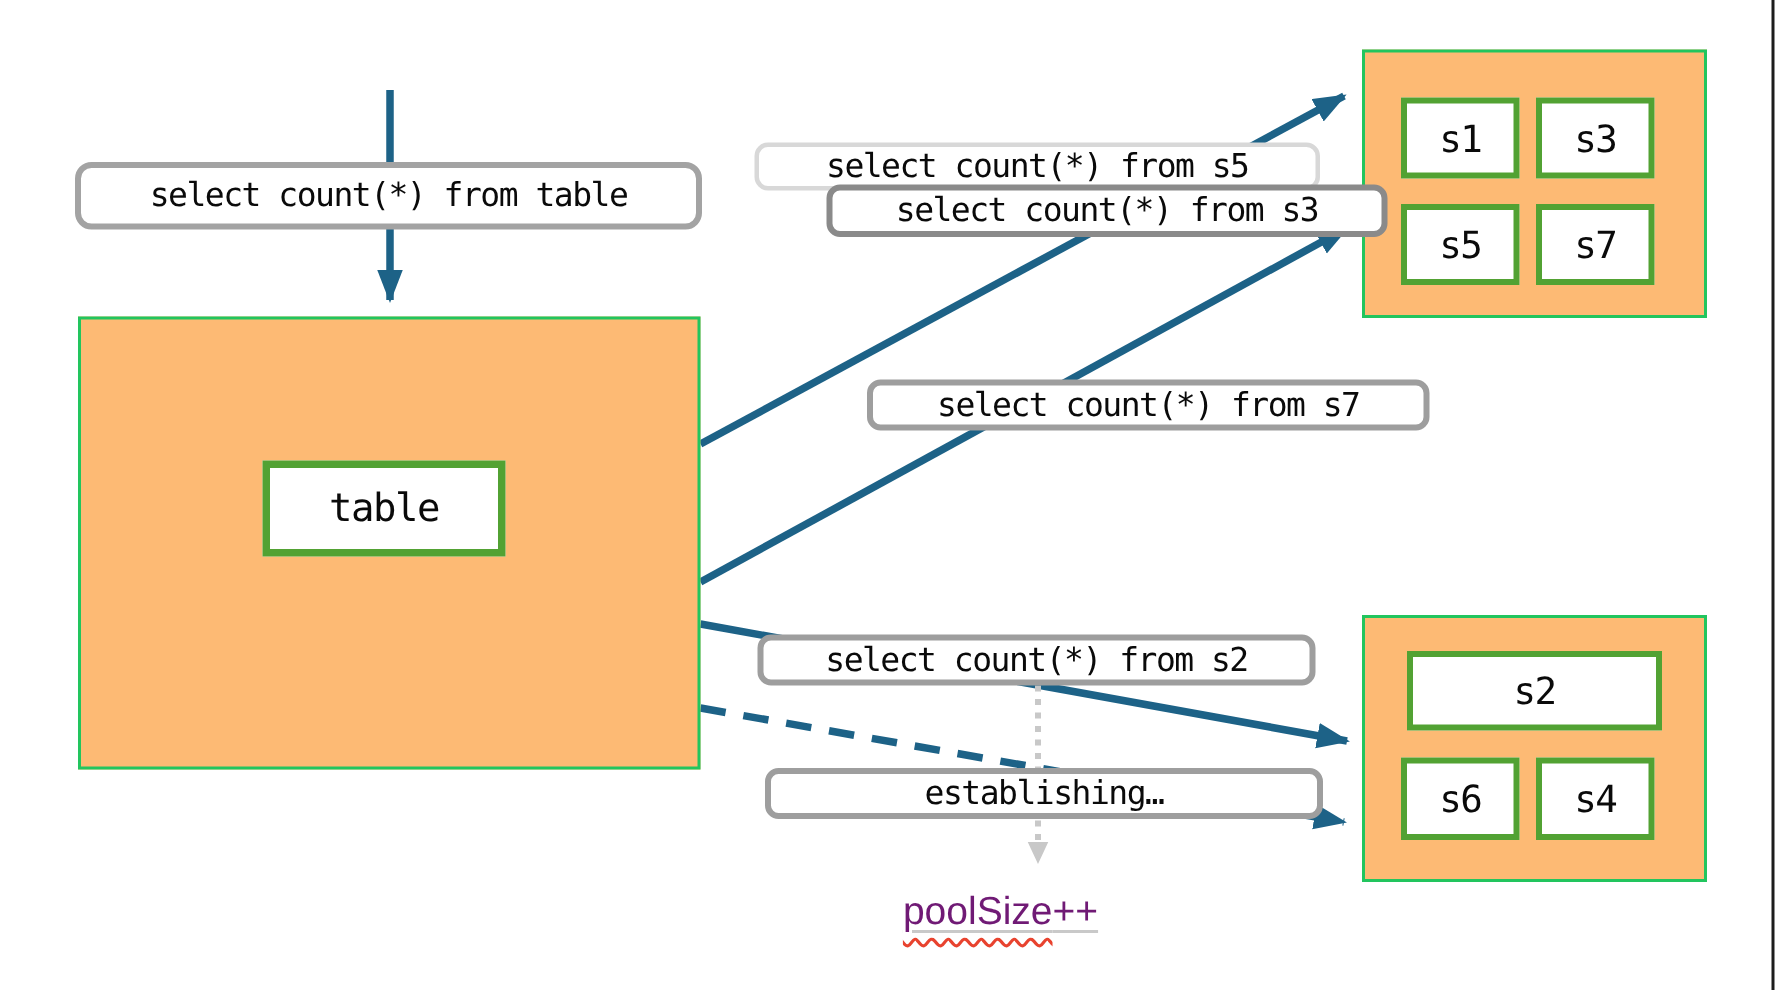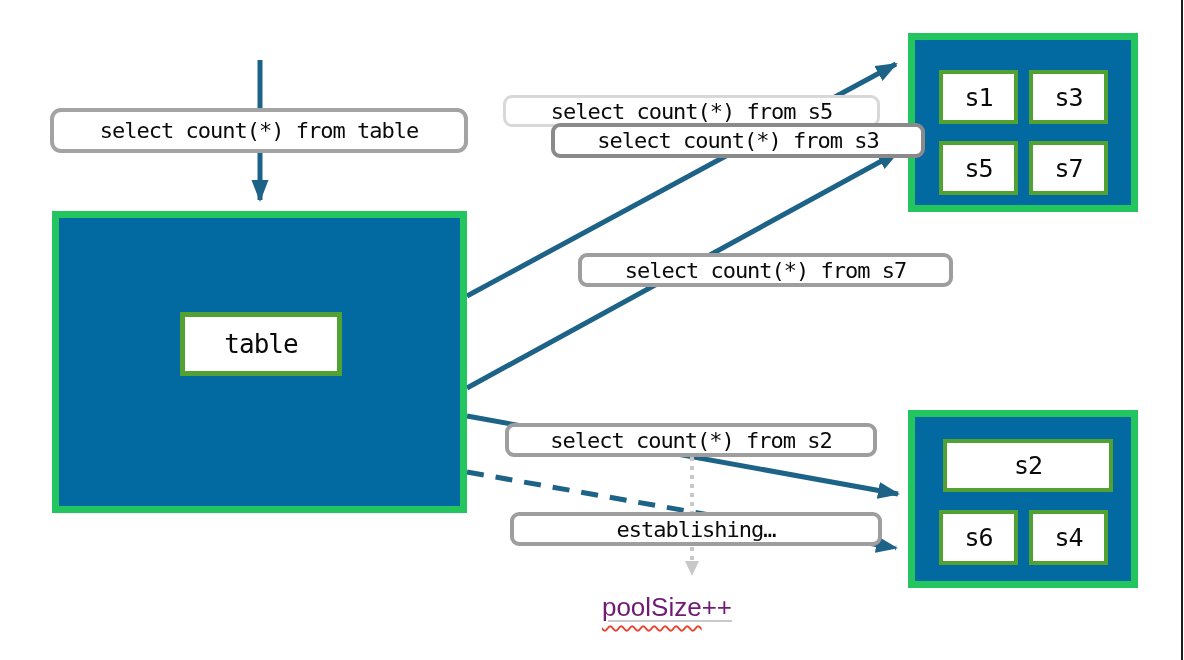--- a/index.html
+++ b/index.html
@@ -16,21 +16,21 @@
   }
   .pill-table{left:50px;top:108px;width:418px;height:45px;border:4px solid #a3a3a3;border-radius:11px;}
   .pill-s5{left:503px;top:95px;width:377px;height:32px;border:3px solid #d8d8d8;border-radius:9px;z-index:3;}
   .pill-s3{left:503px;top:123px;width:374px;height:35px;border:4px solid #8a8a8a;border-radius:9px;z-index:4;margin-left:48px;}
   .pill-s7{left:578px;top:253px;width:375px;height:34px;border:4px solid #9e9e9e;border-radius:9px;}
   .pill-s2{left:505px;top:423px;width:372px;height:34px;border:4px solid #9e9e9e;border-radius:9px;text-align:center;}
   .pill-est{left:510px;top:512px;width:372px;height:34px;border:4px solid #9e9e9e;border-radius:9px;}
   
   .teal-box{
     position:absolute;z-index:2;box-sizing:border-box;
-    background:#0369a1;border:7px solid #22c55e;
+    background:#fdba74;border:2px solid #22c55e;
   }
   .table-box{left:52px;top:211px;width:415px;height:302px;}
   .shards-top{left:908px;top:33px;width:230px;height:179px;}
   .shards-bottom{left:908px;top:410px;width:230px;height:178px;}
   .shard{
     position:absolute;box-sizing:border-box;background:#ffffff;border:4px solid #52a233;
     display:flex;align-items:center;justify-content:center;
     font-size:25px;color:#0a0a0a;letter-spacing:-1px;
   }
   .table-label{

